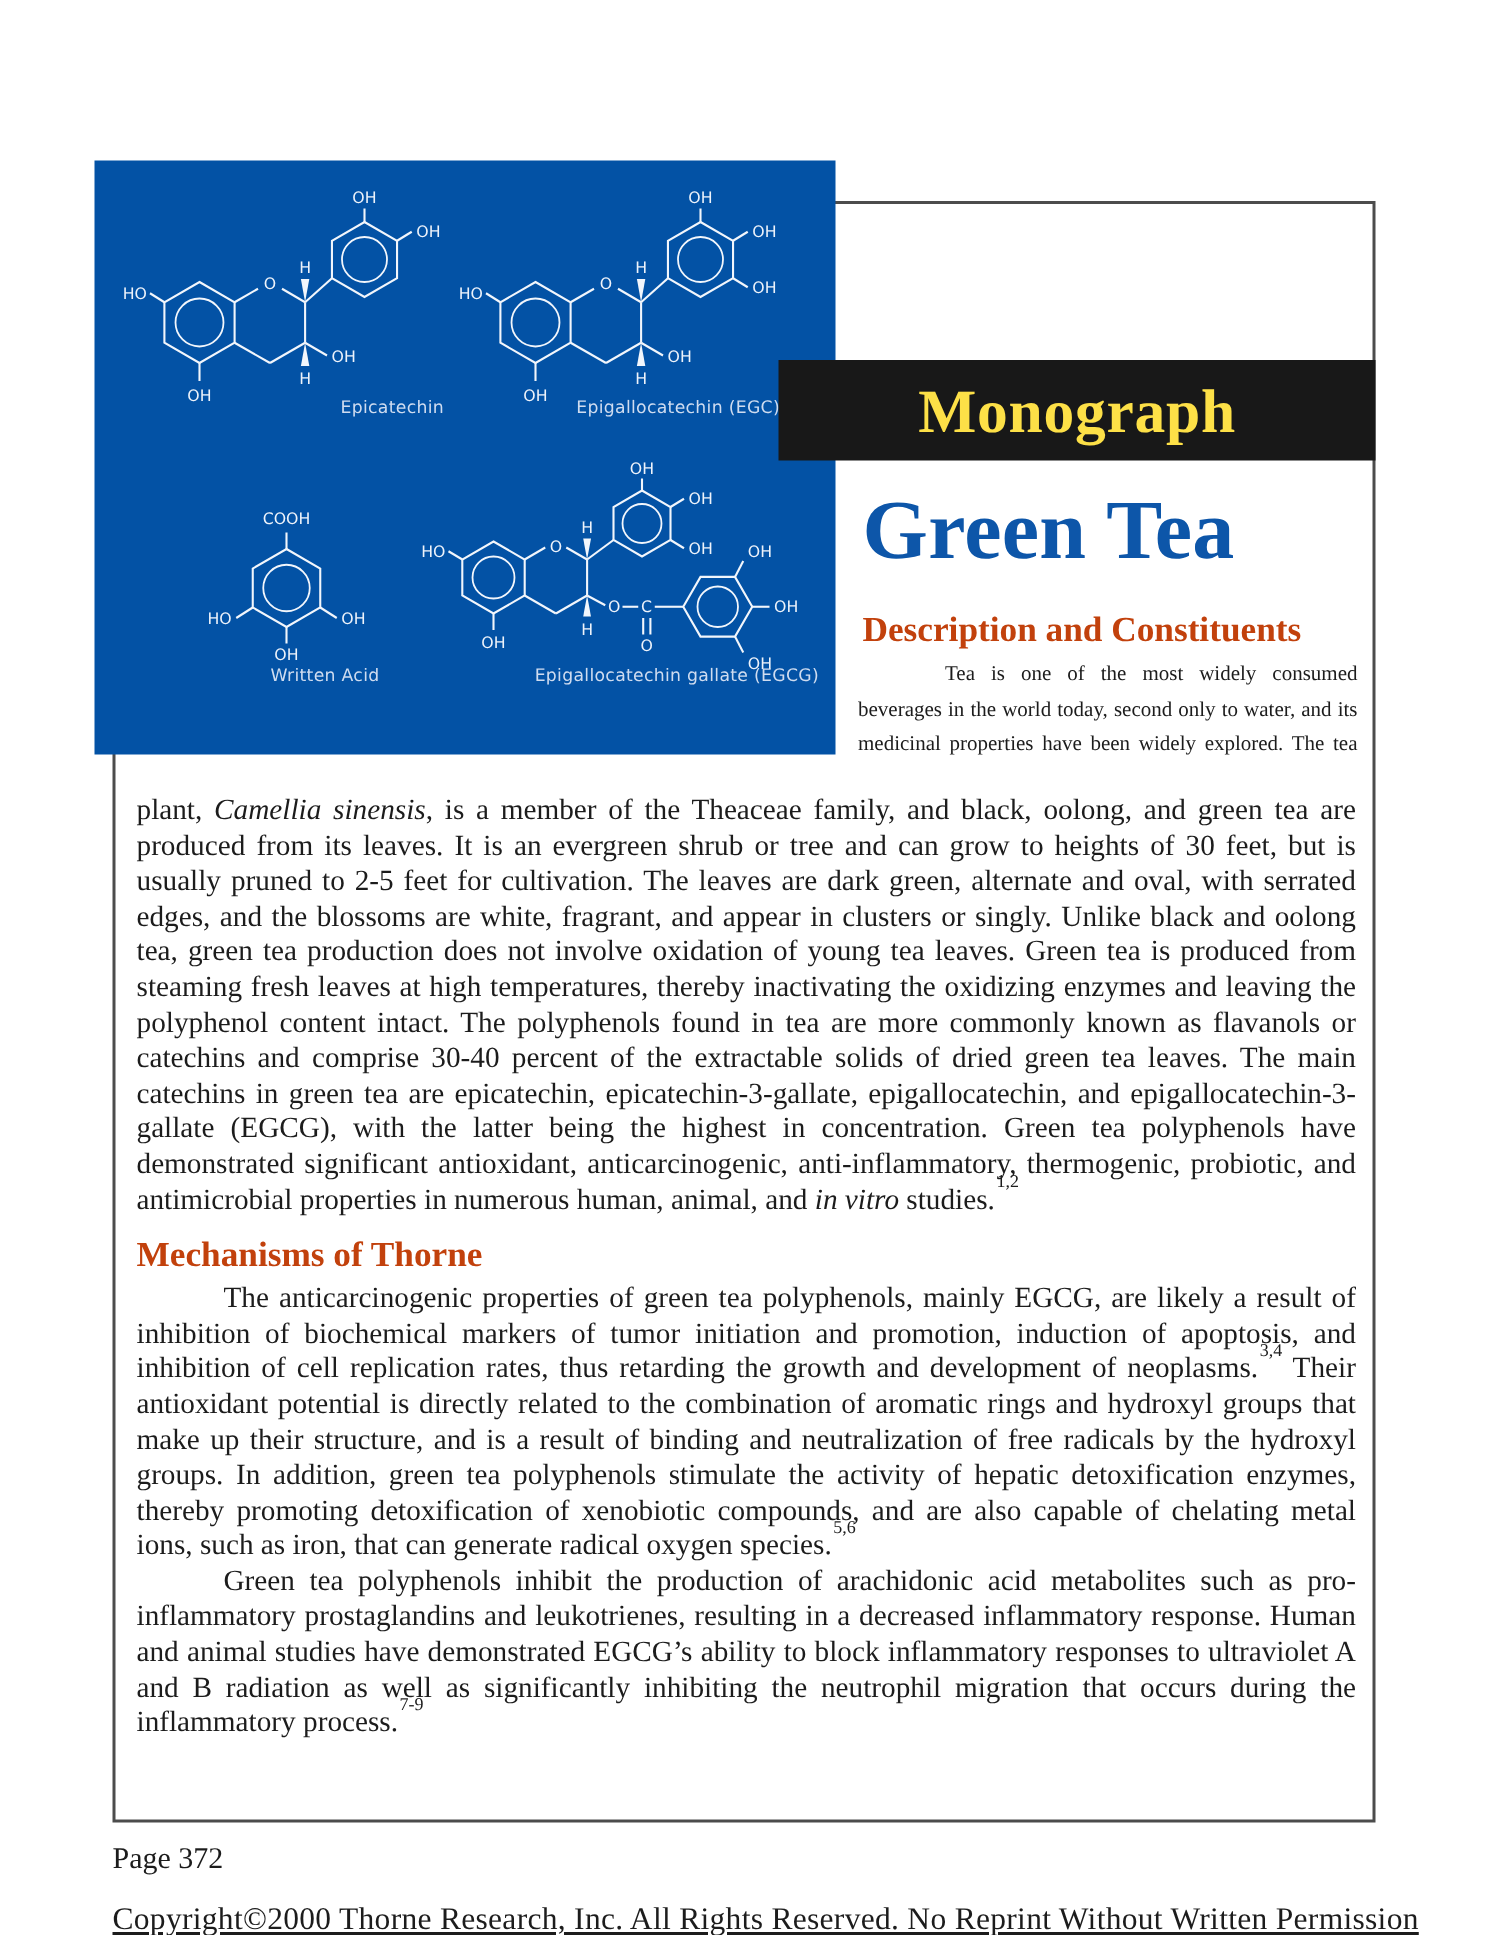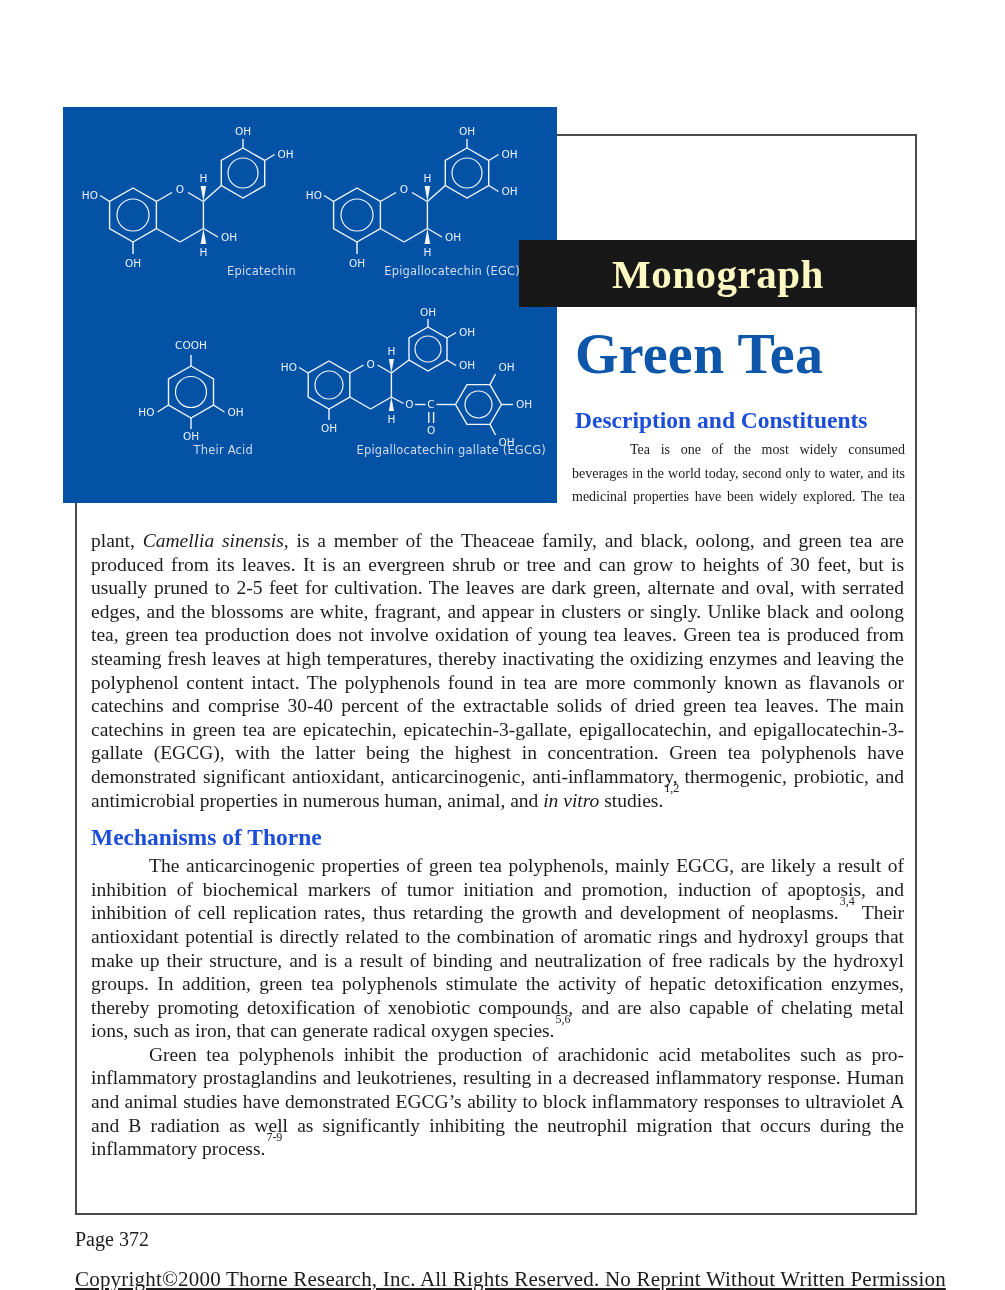--- a/index.html
+++ b/index.html
@@ -26,26 +26,26 @@
   .struct text { fill:#eef3fb; font-family:"DejaVu Sans",sans-serif; font-size:10.5px; }
   .figlabel {
     position:absolute; text-align:right; color:#cfdcf0;
     font-family:"DejaVu Sans",sans-serif; font-size:11.5px; letter-spacing:.2px;
   }
   
   .banner {
     position:absolute; left:519px; top:240px; width:398px; height:67px;
     background:#181818; display:flex; align-items:center; justify-content:center;
   }
-  .banner span { color:#fef9c3; font-weight:bold; font-size:41px; letter-spacing:.5px; }
+  .banner span { color:#fde047; font-weight:bold; font-size:41px; letter-spacing:.5px; }
   .title {
     position:absolute; left:575px; top:322px;
     color:#0d56a9; font-weight:bold; font-size:56px; letter-spacing:.2px;
   }
-  .sec { color:#1d4ed8; font-weight:bold; font-size:23.5px; }
+  .sec { color:#c2410c; font-weight:bold; font-size:23.5px; }
   .sec-desc { position:absolute; left:575px; top:407px; }
   
   .intro {
     position:absolute; left:572px; top:438px; width:333px;
     font-size:14px; line-height:23.7px; text-align:justify; text-align-last:justify;
     text-indent:58px;
   }
   .bodyflow { position:absolute; left:91px; top:529px; width:813px;
     font-size:19.5px; line-height:23.6px; text-align:justify; }
   .bodyflow p { text-align:justify; }
@@ -133,21 +133,21 @@
       <circle cx="58" cy="63" r="15.5"></circle>
       <line x1="58" y1="37" x2="58" y2="26"></line>
       <text x="58" y="20" text-anchor="middle">COOH</text>
       <line x1="80.5" y1="76" x2="91.5" y2="83"></line>
       <text x="94.5" y="87" text-anchor="start">OH</text>
       <line x1="35.5" y1="76" x2="24.5" y2="83"></line>
       <text x="21.5" y="87" text-anchor="end">HO</text>
       <line x1="58" y1="89" x2="58" y2="100"></line>
       <text x="58" y="111" text-anchor="middle">OH</text>
     </svg>
-    <div class="figlabel" style="left:70px;top:336px;width:120px">Their Acid</div>
+    <div class="figlabel" style="left:70px;top:336px;width:120px">Written Acid</div>
 
     <svg class="struct" style="left:218px;top:200px" width="265" height="145" viewBox="0 0 265 145">
       <polygon class="ring" points="48,54 68.8,66 68.8,90 48,102 27.2,90 27.2,66"></polygon>
       <circle cx="48" cy="78" r="14"></circle>
       <line x1="27.2" y1="66" x2="18" y2="60.5"></line>
       <text x="16" y="64" text-anchor="end">HO</text>
       <line x1="48" y1="102" x2="48" y2="113"></line>
       <text x="48" y="125" text-anchor="middle">OH</text>
       <line x1="68.8" y1="66" x2="82.5" y2="58"></line>
       <line x1="96.5" y1="58" x2="110.4" y2="66"></line>

